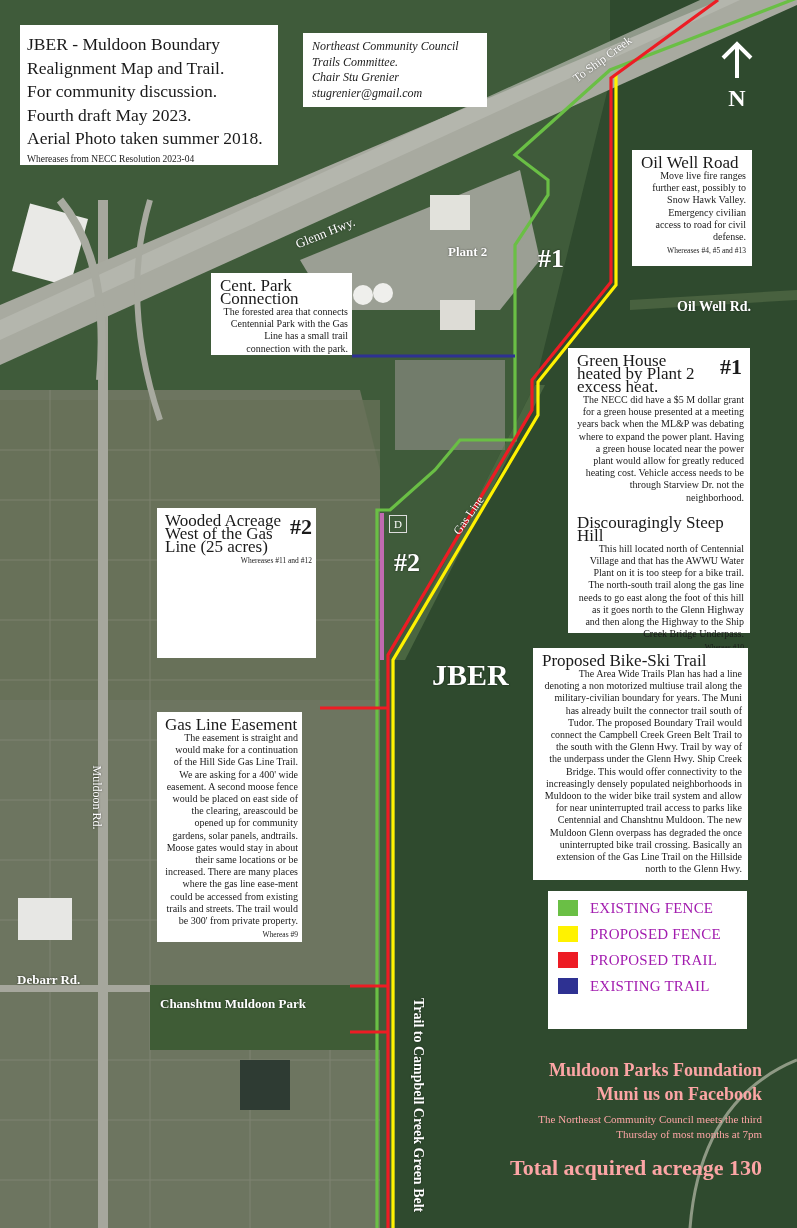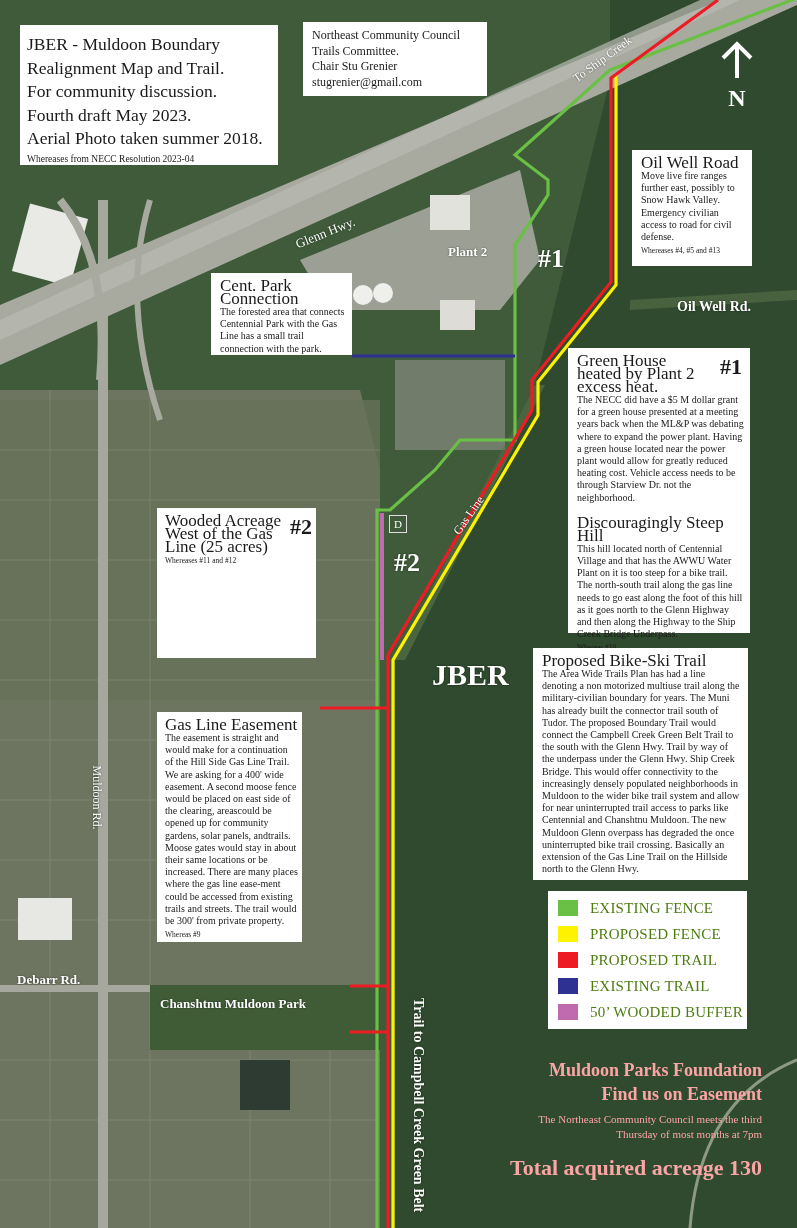--- a/index.html
+++ b/index.html
@@ -7,31 +7,31 @@
     width: 797px; height: 1228px; position: relative; overflow: hidden;
     font-family: "Liberation Serif", "DejaVu Serif", serif;
     background: #3d5a3a;
   }
   .map { position: absolute; left: 0; top: 0; width: 797px; height: 1228px; }
   .box {
     position: absolute; background: #ffffff; color: #1a1a1a;
     box-sizing: border-box;
   }
   .box h4 { margin: 0 0 1px 0; font-size: 17px; font-weight: normal; line-height: 13px; }
-  .box p { margin: 0; font-size: 10px; line-height: 12.2px; }
+  .box p { margin: 0; font-size: 10px; line-height: 12.2px; text-align: right; }
   .box .small { font-size: 7.5px; line-height: 10px; margin-top: 3px; }
   .box .num { position: absolute; font-weight: bold; font-size: 22px; line-height: 22px; }
   .label {
     position: absolute; color: #ffffff; font-weight: bold;
     text-shadow: 0 0 2px rgba(0,0,0,0.6);
     white-space: nowrap;
   }
   .legend-row { display: flex; align-items: center; height: 26px; }
   .swatch { width: 20px; height: 16px; margin-right: 12px; }
-  .legend-label { font-size: 15px; color: #4d7c0f; letter-spacing: 0.2px; }
+  .legend-label { font-size: 15px; color: #a21caf; letter-spacing: 0.2px; }
   .footer { position: absolute; color: #fca5a5; text-align: right; right: 35px; }
 </style>
 </head>
 <body>
 
 <svg class="map" viewBox="0 0 797 1228" xmlns="http://www.w3.org/2000/svg">
 
   <rect x="0" y="0" width="797" height="1228" fill="#3f5b3a"></rect>
 
   <polygon points="610,0 797,0 797,1228 395,1228 395,660 535,385 610,80" fill="#2f4a2e"></polygon>
@@ -105,21 +105,21 @@
 
 <div class="box" style="left:20px; top:25px; width:258px; height:140px; padding:8px 0 0 7px;">
   <div style="font-size:17.5px; line-height:23.5px;">JBER - Muldoon Boundary</div>
   <div style="font-size:17.5px; line-height:23.5px;">Realignment Map and Trail.</div>
   <div style="font-size:17.5px; line-height:23.5px;">For community discussion.</div>
   <div style="font-size:17.5px; line-height:23.5px;">Fourth draft May 2023.</div>
   <div style="font-size:17.5px; line-height:23.5px;">Aerial Photo taken summer 2018.</div>
   <div style="font-size:9.5px; line-height:16px;">Whereases from NECC Resolution 2023-04</div>
 </div>
 
-<div class="box" style="left:303px; top:22px; width:184px; height:74px; padding:6px 0 4px 9px;">
+<div class="box" style="left:303px; top:33px; width:184px; height:74px; padding:6px 0 4px 9px;font-style:italic;">
   <div style="font-size:12px; line-height:15.5px;">Northeast Community Council</div>
   <div style="font-size:12px; line-height:15.5px;">Trails Committee.</div>
   <div style="font-size:12px; line-height:15.5px;">Chair Stu Grenier</div>
   <div style="font-size:12px; line-height:15.5px;">stugrenier@gmail.com</div>
 </div>
 
 <div style="position:absolute; left:720px; top:40px; width:34px; height:72px;">
   <svg width="34" height="40" viewBox="0 0 34 40">
     <line x1="17" y1="4" x2="17" y2="38" stroke="#fff" stroke-width="4"></line>
     <polyline points="3,18 17,4 31,18" fill="none" stroke="#fff" stroke-width="4"></polyline>
@@ -192,23 +192,19 @@
     <span class="legend-label">PROPOSED FENCE</span>
   </div>
   <div class="legend-row">
     <span class="swatch" style="background:#ed1c24;"></span>
     <span class="legend-label">PROPOSED TRAIL</span>
   </div>
   <div class="legend-row">
     <span class="swatch" style="background:#2e3192;"></span>
     <span class="legend-label">EXISTING TRAIL</span>
   </div>
-  <div class="legend-row">
-    <span class="swatch" style="background:#c06bb0;"></span>
-    <span class="legend-label">50’ WOODED BUFFER</span>
-  </div>
 </div>
 
 <div class="footer" style="top:1060px; font-size:18px; font-weight:bold;">Muldoon Parks Foundation</div>
-<div class="footer" style="top:1084px; font-size:18px; font-weight:bold;">Find us on Easement</div>
+<div class="footer" style="top:1084px; font-size:18px; font-weight:bold;">Muni us on Facebook</div>
 <div class="footer" style="top:1113px; font-size:11px;">The Northeast Community Council meets the third</div>
 <div class="footer" style="top:1128px; font-size:11px;">Thursday of most months at 7pm</div>
 <div class="footer" style="top:1155px; font-size:22px; font-weight:bold;">Total acquired acreage 130</div>
 
 </body></html>

